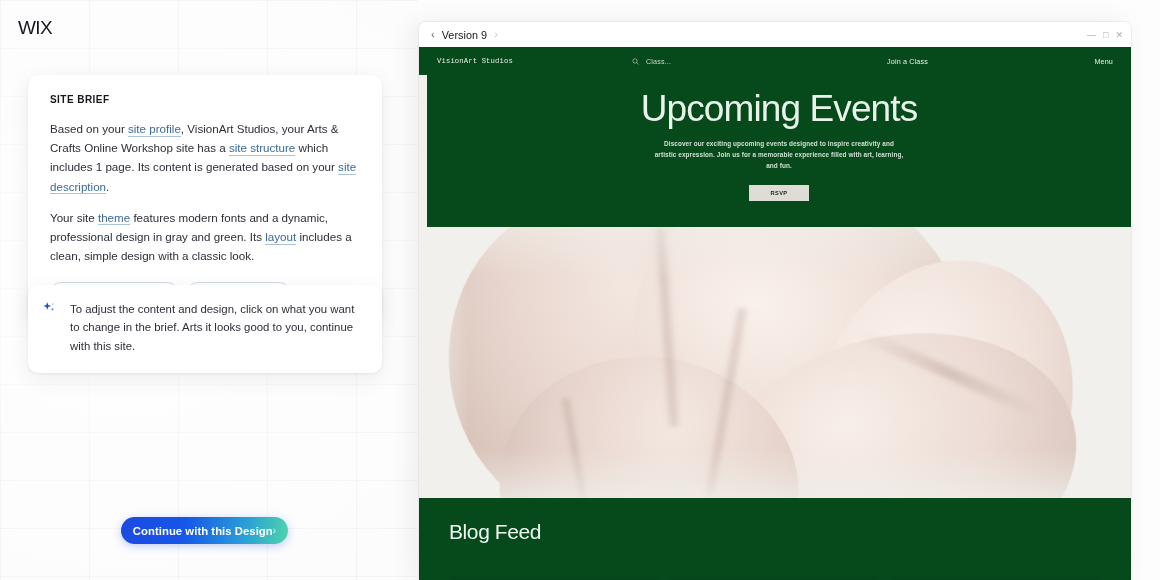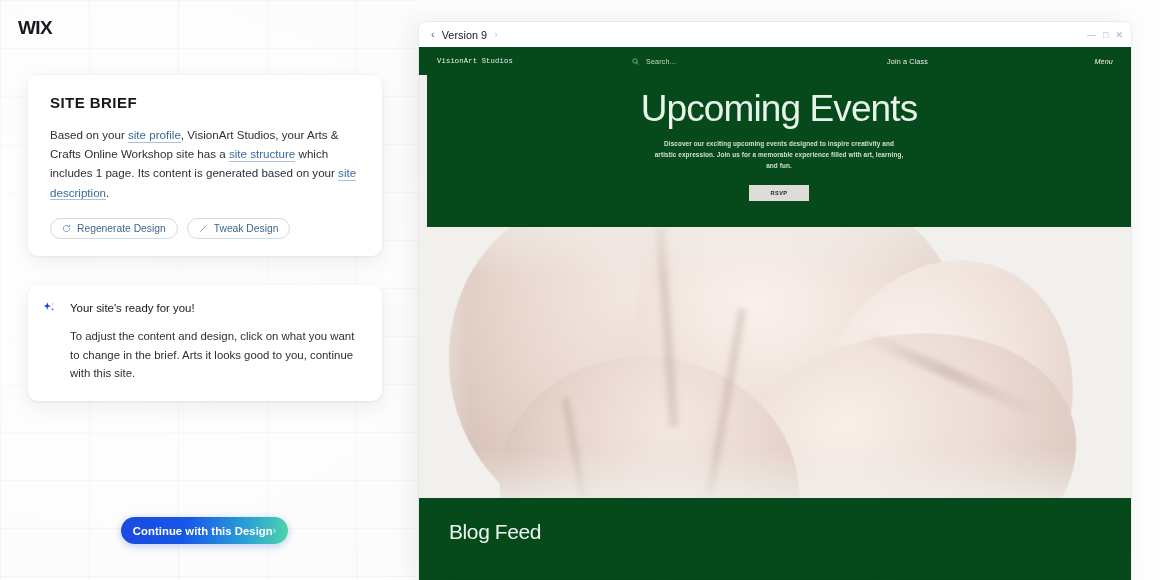--- a/index.html
+++ b/index.html
@@ -36,21 +36,21 @@
     inset: 0;
     background: radial-gradient(ellipse 520px 420px at 30% 45%, rgba(255,255,255,0.92) 0%, rgba(255,255,255,0.25) 60%, rgba(255,255,255,0) 100%);
     pointer-events: none;
   }
 
   
   .wix-logo {
     position: absolute;
     left: 18px; top: 17px;
     font-size: 19px;
-    font-weight: 700;
+    font-weight: 400;
     letter-spacing: -0.6px;
     color: #16181d;
     z-index: 6;
   }
 
   
   .card {
     position: absolute;
     background: #ffffff;
     border-radius: 10px;
@@ -58,21 +58,21 @@
     z-index: 5;
   }
 
   #brief-card {
     left: 28px; top: 75px;
     width: 354px;
     padding: 19px 22px 17px 22px;
   }
 
   .brief-heading {
-    font-size: 15px;
+    font-size: 10px;
     font-weight: 700;
     letter-spacing: 0.45px;
     color: #16181d;
     margin-bottom: 14px;
   }
 
   .brief-para {
     font-size: 11.6px;
     line-height: 1.66;
     color: #2b2f38;
@@ -216,21 +216,21 @@
     align-items: center;
     padding: 0 18px;
     color: #e8efe9;
     font-size: 7.2px;
     letter-spacing: 0.15px;
   }
   .nav-brand { width: 195px; font-weight: 400; font-family: Liberation Mono, monospace; }
   .nav-search { display: flex; align-items: center; gap: 7px; width: 255px; }
   .nav-search-text { color: #c8d7cb; }
   .nav-join { flex: 1 1 auto; }
-  .nav-menu { margin-left: auto; font-style: italic; }
+  .nav-menu { margin-left: auto; }
 
   .hero {
     background: #064a1c;
     padding: 14px 0 26px 0;
     text-align: center;
     margin-left: 8px;
   }
   .hero-title {
     font-size: 37px;
     line-height: 1.08;
@@ -366,20 +366,21 @@
 
   <div class="workspace"></div>
 
   <div class="wix-logo">WIX</div>
 
   <div class="card" id="brief-card">
     <div class="brief-heading">SITE BRIEF</div>
 
     <p class="brief-para"><span>Based on your </span><a class="brief-link">site profile</a><span>, VisionArt Studios, your Arts &amp; Crafts Online Workshop site has a </span><a class="brief-link">site structure</a><span> which includes 1 page. Its content is generated based on your </span><a class="brief-link">site description</a><span>.</span></p>
 
+    <p class="brief-para"><span>Your site </span><a class="brief-link">theme</a><span> features modern fonts and a dynamic, professional design in gray and green. Its </span><a class="brief-link">layout</a><span> includes a clean, simple design with a classic look.</span></p>
 
     <div class="brief-actions">
       <button class="pill-btn">
         <svg width="9" height="9" viewBox="0 0 14 14" fill="none">
           <path d="M12 7a5 5 0 1 1-1.6-3.7" stroke="#6d8fb0" stroke-width="1.3" stroke-linecap="round"></path>
           <path d="M12 1.4V4.2H9.2" stroke="#6d8fb0" stroke-width="1.3" stroke-linecap="round" stroke-linejoin="round"></path>
         </svg>
         <span>Regenerate Design</span>
       </button>
       <button class="pill-btn">
@@ -396,21 +397,20 @@
   <div class="card" id="assistant-card">
     <div class="assist-row">
       <div class="sparkle-wrap">
         <svg width="14" height="14" viewBox="0 0 16 16" fill="none">
           <path d="M6 1.5l1.15 3.1L10.3 5.8 7.15 6.95 6 10.1 4.85 6.95 1.7 5.8l3.15-1.2z" fill="#1c4ae0"></path>
           <path d="M12 7.6l.5 1.35L13.9 9.5l-1.4.55L12 11.4l-.5-1.35L10.1 9.5l1.4-.55z" fill="#4f7ce8"></path>
           <circle cx="12.3" cy="3.4" r="0.85" fill="#8fb0f0"></circle>
         </svg>
       </div>
       <div class="assist-body">
-        <div class="assist-title">Your site's ready for you!</div>
         <div class="assist-text">To adjust the content and design, click on what you want to change in the brief. Arts it looks good to you, continue with this site.</div>
       </div>
     </div>
   </div>
 
   <button id="continue-btn">
     <span>Continue with this Design</span>
     <span class="chev">›</span>
   </button>
 
@@ -431,21 +431,21 @@
 
     <div class="site">
 
       <div class="site-nav">
         <div class="nav-brand">VisionArt Studios</div>
         <div class="nav-search">
           <svg width="7" height="7" viewBox="0 0 14 14" fill="none">
             <circle cx="6" cy="6" r="4.4" stroke="#cfe0d2" stroke-width="1.1"></circle>
             <path d="M9.4 9.4L12.6 12.6" stroke="#cfe0d2" stroke-width="1.1" stroke-linecap="round"></path>
           </svg>
-          <span class="nav-search-text">Search...</span>
+          <span class="nav-search-text">Class...</span>
         </div>
         <div class="nav-join">Join a Class</div>
         <div class="nav-menu">Menu</div>
       </div>
 
       <div class="hero">
         <div class="hero-title">Upcoming Events</div>
         <div class="hero-sub">Discover our exciting upcoming events designed to inspire creativity and artistic expression. Join us for a memorable experience filled with art, learning, and fun.</div>
         <button class="rsvp-btn">RSVP</button>
       </div>

